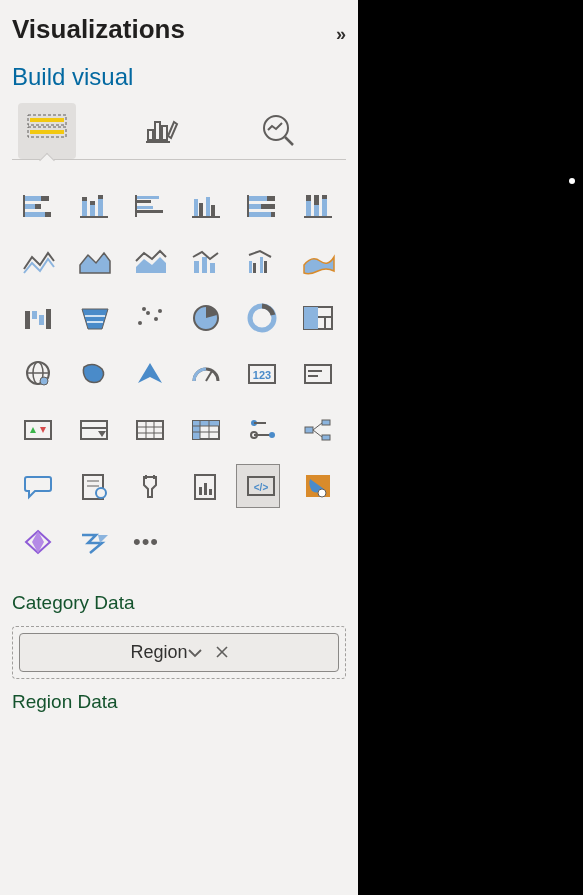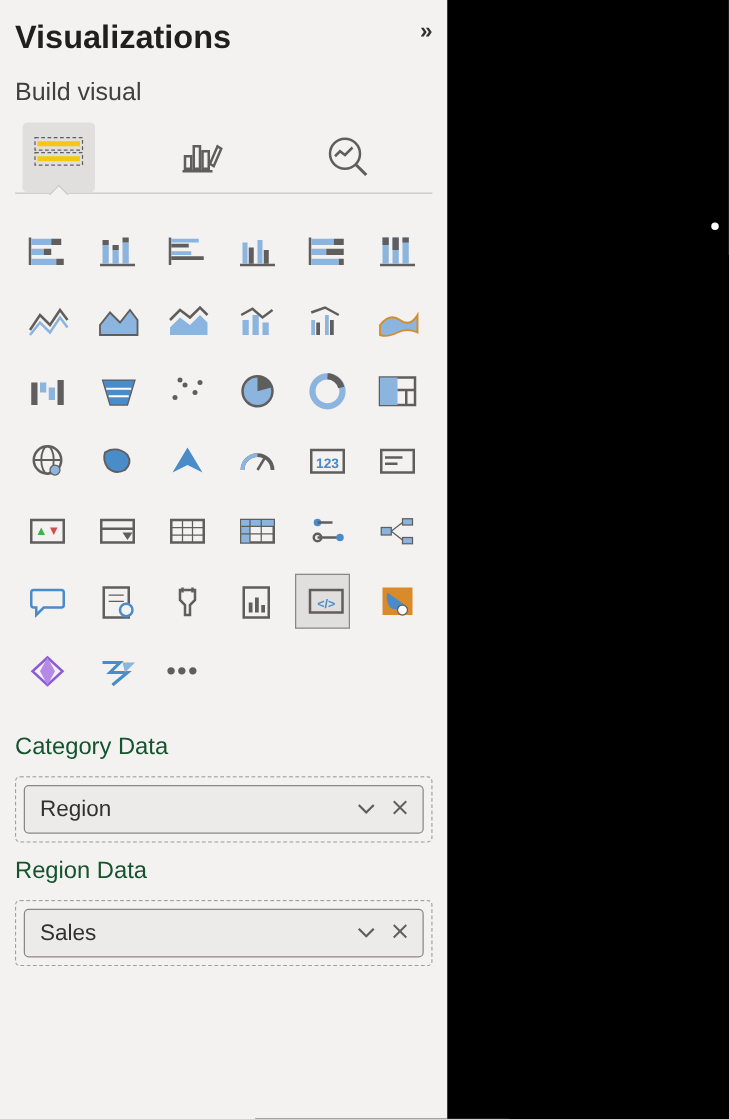--- a/index.html
+++ b/index.html
@@ -27,37 +27,37 @@
       right: 8px;
       top: 178px;
       width: 6px;
       height: 6px;
       background: #fff;
       border-radius: 50%;
     }
     .panel-header {
       display: flex;
       justify-content: space-between;
-      align-items: flex-start;
+      align-items: flex-end;
       margin-bottom: 18px;
     }
     .panel-title {
       font-size: 26px;
       font-weight: 600;
       color: #201f1e;
     }
     .collapse-icon {
       font-size: 18px;
       color: #323130;
       cursor: pointer;
       font-weight: bold;
     }
     .subtitle {
-      font-size: 20px;
-      color: #404040;
+      font-size: 24px;
+      color: #0369a1;
       margin-bottom: 12px;
     }
     .mode-tabs {
       display: flex;
       gap: 58px;
       padding: 0 6px;
       margin-bottom: 0;
       border-bottom: 1px solid #c8c6c4;
       position: relative;
     }
@@ -131,21 +131,21 @@
       border-radius: 4px;
       padding: 6px;
     }
     .field-pill {
       background: #edebe9;
       border: 1px solid #8a8886;
       border-radius: 4px;
       padding: 8px 12px;
       display: flex;
       align-items: center;
-      justify-content: space-between;
+      justify-content: center;
     }
     .field-pill-text {
       font-size: 18px;
       color: #323130;
     }
     .field-pill-actions {
       display: flex;
       gap: 14px;
       align-items: center;
     }
@@ -505,32 +505,18 @@
                 <line x1="1" y1="1" x2="11" y2="11" stroke="#605e5c" stroke-width="1.6"></line>
                 <line x1="11" y1="1" x2="1" y2="11" stroke="#605e5c" stroke-width="1.6"></line>
               </svg></span>
         </span>
       </div>
     </div>
   </div>
 
   <div class="field-section">
     <div class="field-label">Region Data</div>
-    <div class="field-well">
-      <div class="field-pill">
-        <span class="field-pill-text">Sales</span>
-        <span class="field-pill-actions">
-          <span class="chev"><svg width="14" height="10">
-                <polyline points="1,2 7,8 13,2" fill="none" stroke="#605e5c" stroke-width="1.8"></polyline>
-              </svg></span>
-          <span class="xicon"><svg width="12" height="12">
-                <line x1="1" y1="1" x2="11" y2="11" stroke="#605e5c" stroke-width="1.6"></line>
-                <line x1="11" y1="1" x2="1" y2="11" stroke="#605e5c" stroke-width="1.6"></line>
-              </svg></span>
-        </span>
-      </div>
-    </div>
   </div>
 </div>
 
 <div class="right-area">
   <div class="dot"></div>
 </div>
 
 </body></html>

